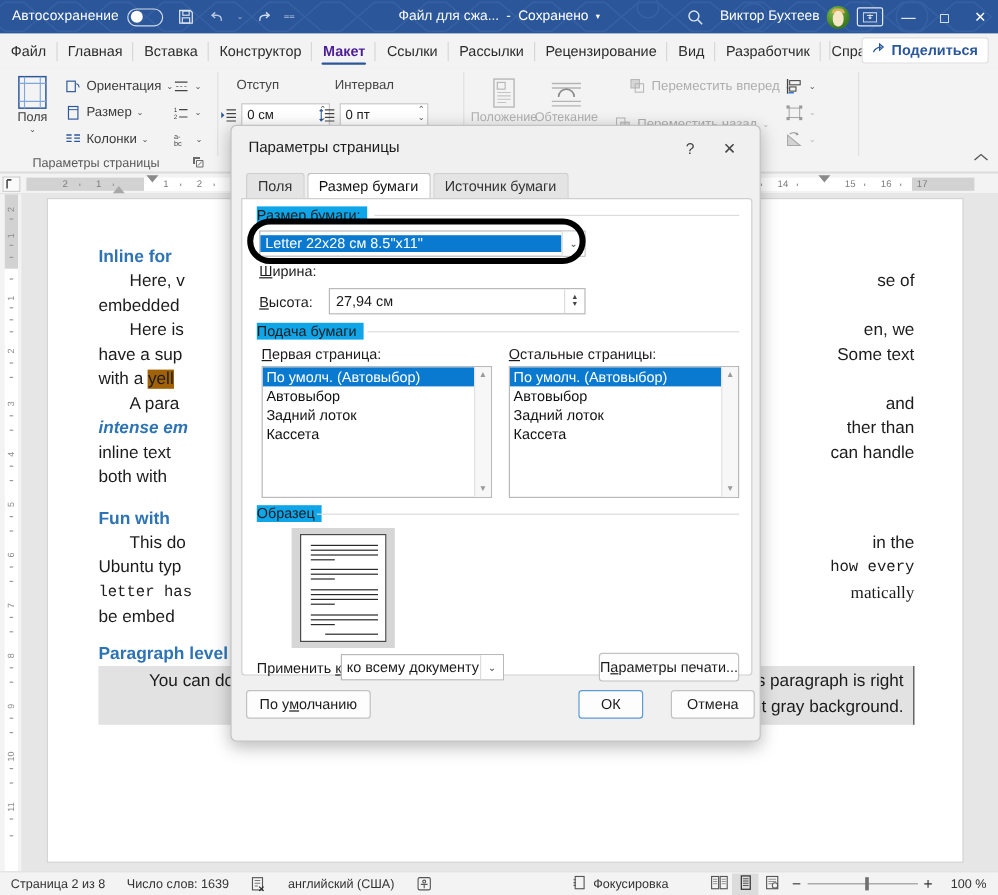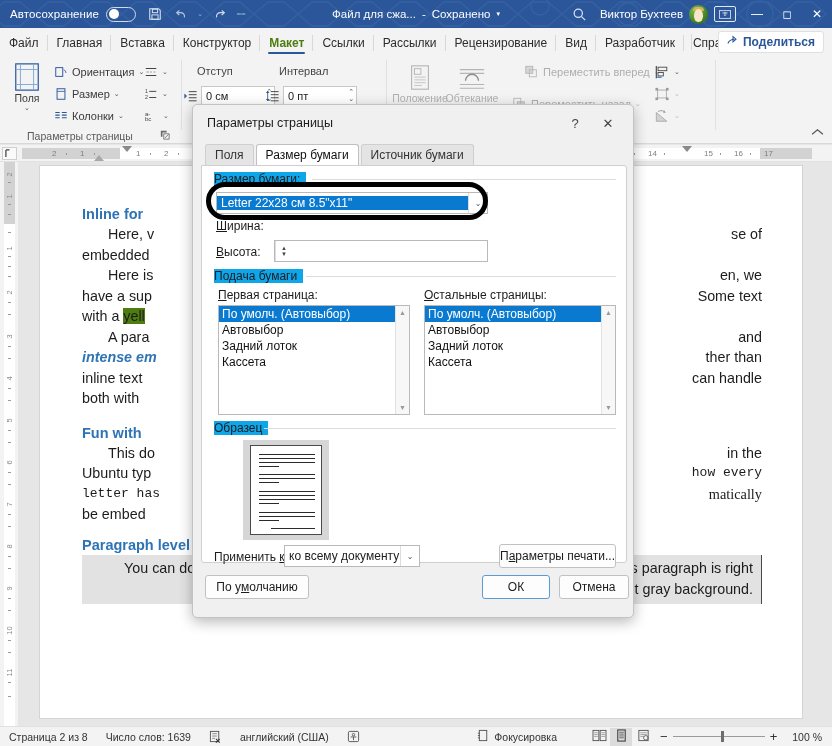--- a/index.html
+++ b/index.html
@@ -82,21 +82,21 @@
     font-size:12px; color:#2c2c2c;
   }
   .tab {
     padding: 0 9px; height:26px; line-height:26px; white-space:nowrap;
     position:relative;
   }
   .tab.sep::after{
     content:""; position:absolute; right:0; top:5px; height:16px; width:1px;
     background:#d8d8d8;
   }
-  .tab.active { font-weight:bold; color:#4d7c0f; }
+  .tab.active { font-weight:bold; color:#4c1d95; }
   .tab.active::before{
     content:""; position:absolute; left:8px; right:8px; bottom:2px; height:2.2px;
     background:#2b579a; border-radius:1px;
   }
   .share-btn {
     position:absolute; right:8px; top:3px; height:22px;
     display:flex; align-items:center; gap:4px;
     padding:0 8px; background:#ffffff; border:1px solid #e0e0e0; border-radius:3px;
     color:#2b579a; font-weight:bold; font-size:12px; white-space:nowrap;
   }
@@ -201,21 +201,21 @@
   .doc-content {
     position:absolute; left:42px; top:38px; width:680px;
     font-family:"Liberation Sans", sans-serif;
     color:#1c1c1c;
   }
   .h-blue {
     color:#2e74b5; font-weight:bold; font-size:14.5px; margin-top:2px; margin-bottom:2px;
   }
   .para { font-size:14.3px; line-height:20.5px; }
   .para .ind { display:inline-block; width:26px; }
-  .hl-yellow { background:#4d7c0f; }
+  .hl-yellow { background:#a16207; }
   .em-blue { color:#2e74b5; font-style:italic; font-weight:bold; }
   .mono { font-family:"Liberation Mono", monospace; font-size:13px; }
   .graypara {
     background:#e2e2e2; border-right:1.5px solid #4a4a4a;
     text-align:right; font-size:14.3px; line-height:21px;
     padding:3px 8px 4px 8px; margin-top:2px;
   }
   .graypara u { text-decoration:underline; }
 
   
@@ -857,20 +857,21 @@
       </div>
 
       <div class="lbl" style="left:14px; top:53px;">
         <u>Ш</u><span>ирина:</span>
       </div>
 
       <div class="lbl" style="left:14px; top:79px;">
         <u>В</u><span>ысота:</span>
       </div>
       <div class="numfield" style="left:72px; top:74px; width:214px;">
+        <span class="val">27,94 см</span>
         <span class="sp">
             <span>▲</span>
             <span>▼</span>
           </span>
       </div>
 
       <div class="sect-title" style="left:12px; top:103px;">Подача бумаги</div>
       <div class="sect-line" style="left:104px; top:110px; width:310px;"></div>
 
       <div class="lbl" style="left:16px; top:122px;">
@@ -940,21 +941,21 @@
           <u>а</u>
           <span>раметры печати...</span>
       </div>
     </div>
 
     <div class="btn" style="left:12px; top:470px; width:104px;">
       <span>По у</span>
         <u>м</u>
         <span>олчанию</span>
     </div>
-    <div class="btn primary" style="left:289px; top:470px; width:68px;">ОК</div>
+    <div class="btn primary" style="left:289px; top:470px; width:54px;">ОК</div>
     <div class="btn" style="left:366px; top:470px; width:70px;">Отмена</div>
   </div>
 
   <div class="annot-ring"></div>
 
   <div class="statusbar">
     <div class="sb-item">Страница 2 из 8</div>
     <div class="sb-item">Число слов: 1639</div>
     <div class="sb-item">
       <svg width="13" height="13" viewBox="0 0 14 14">

